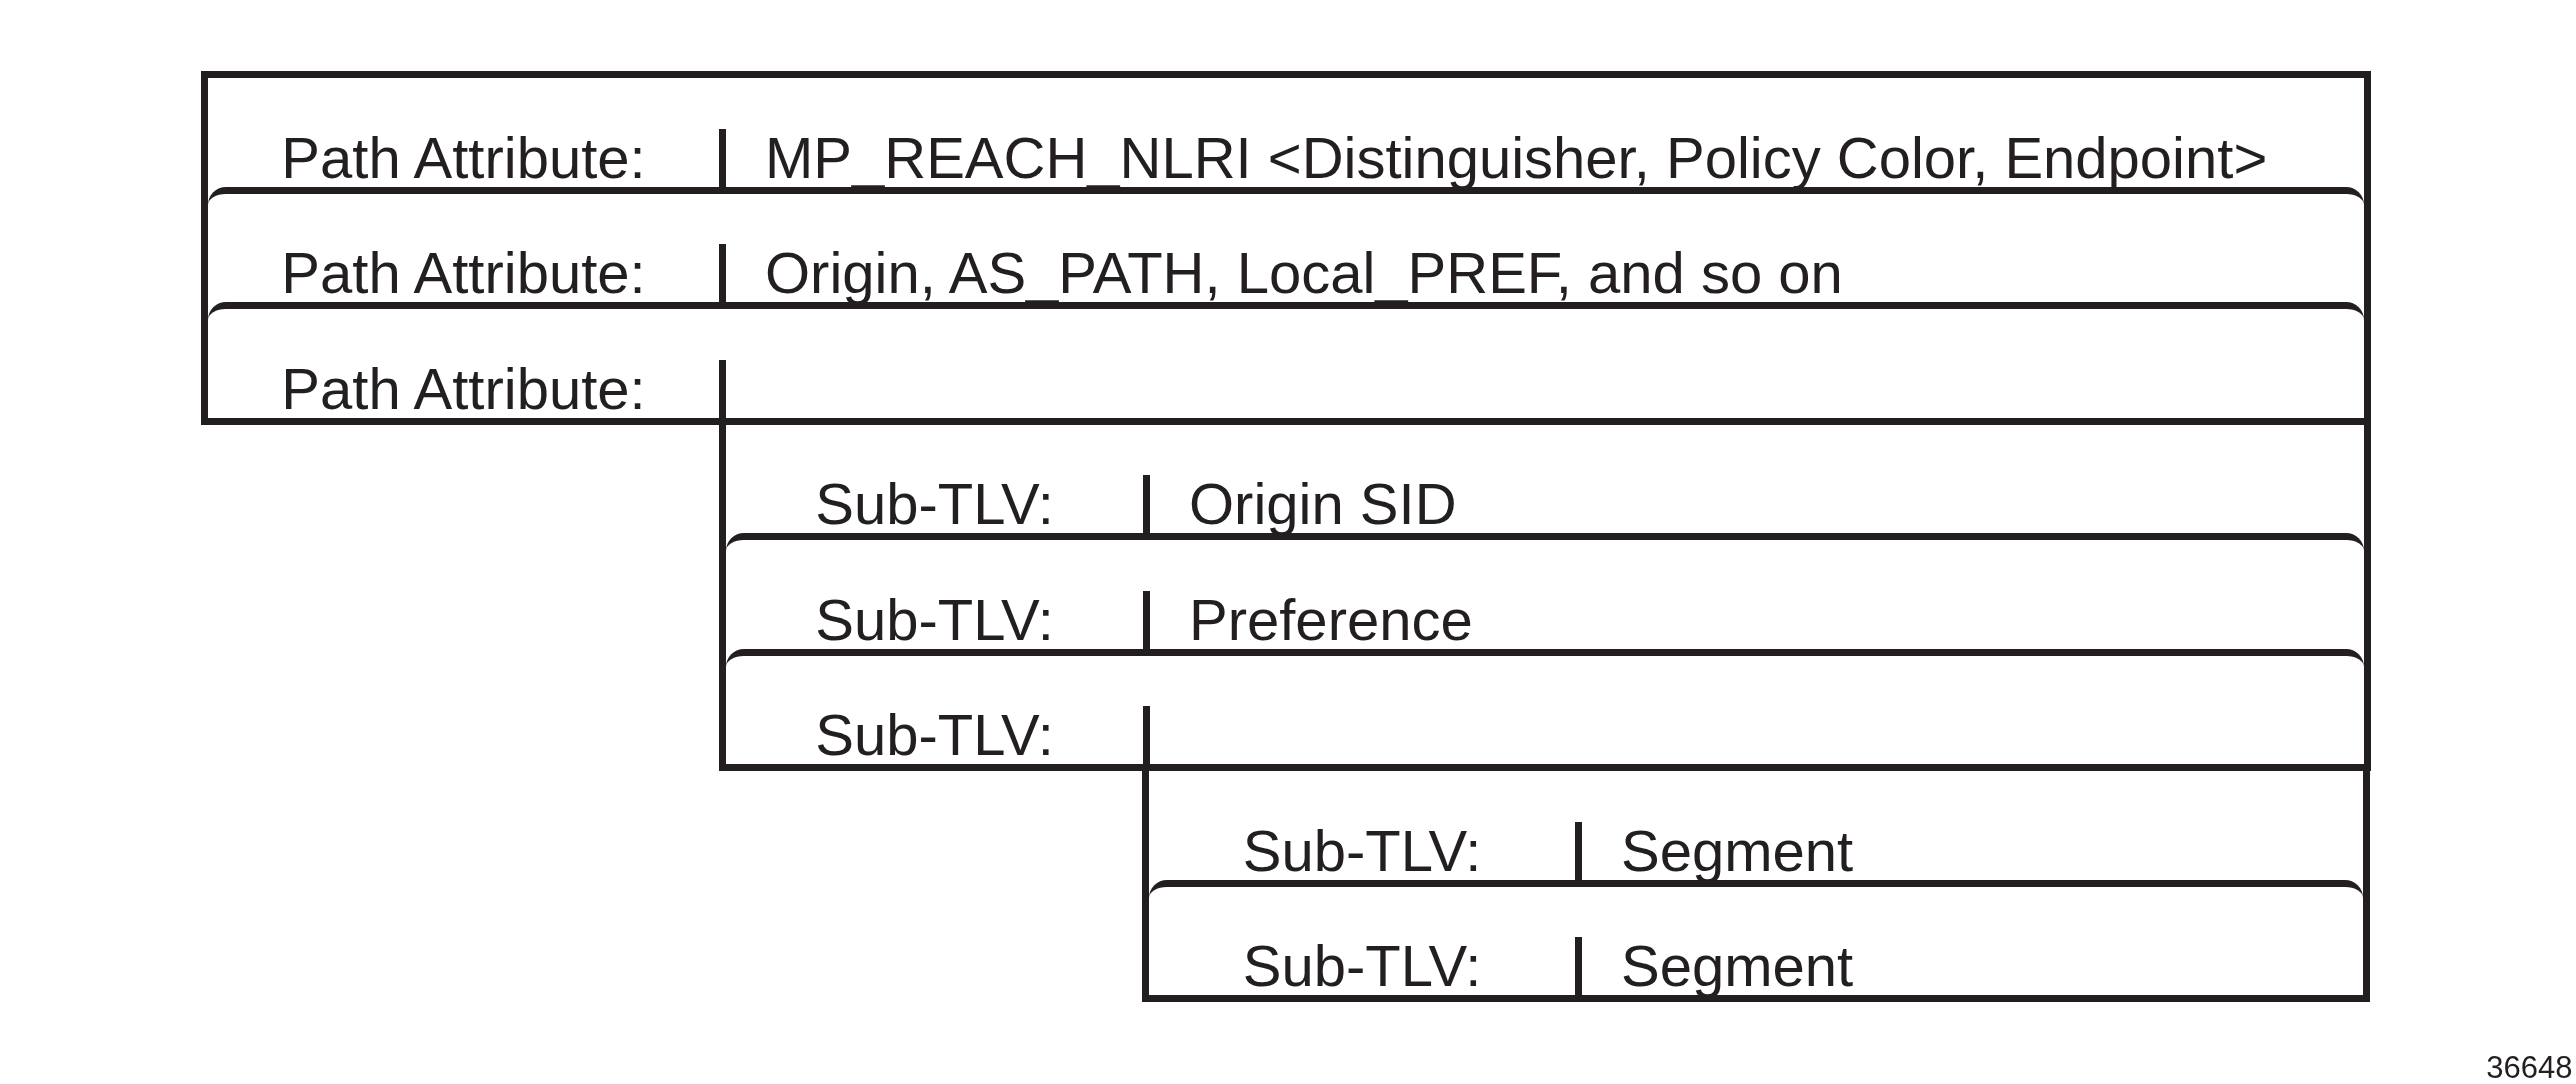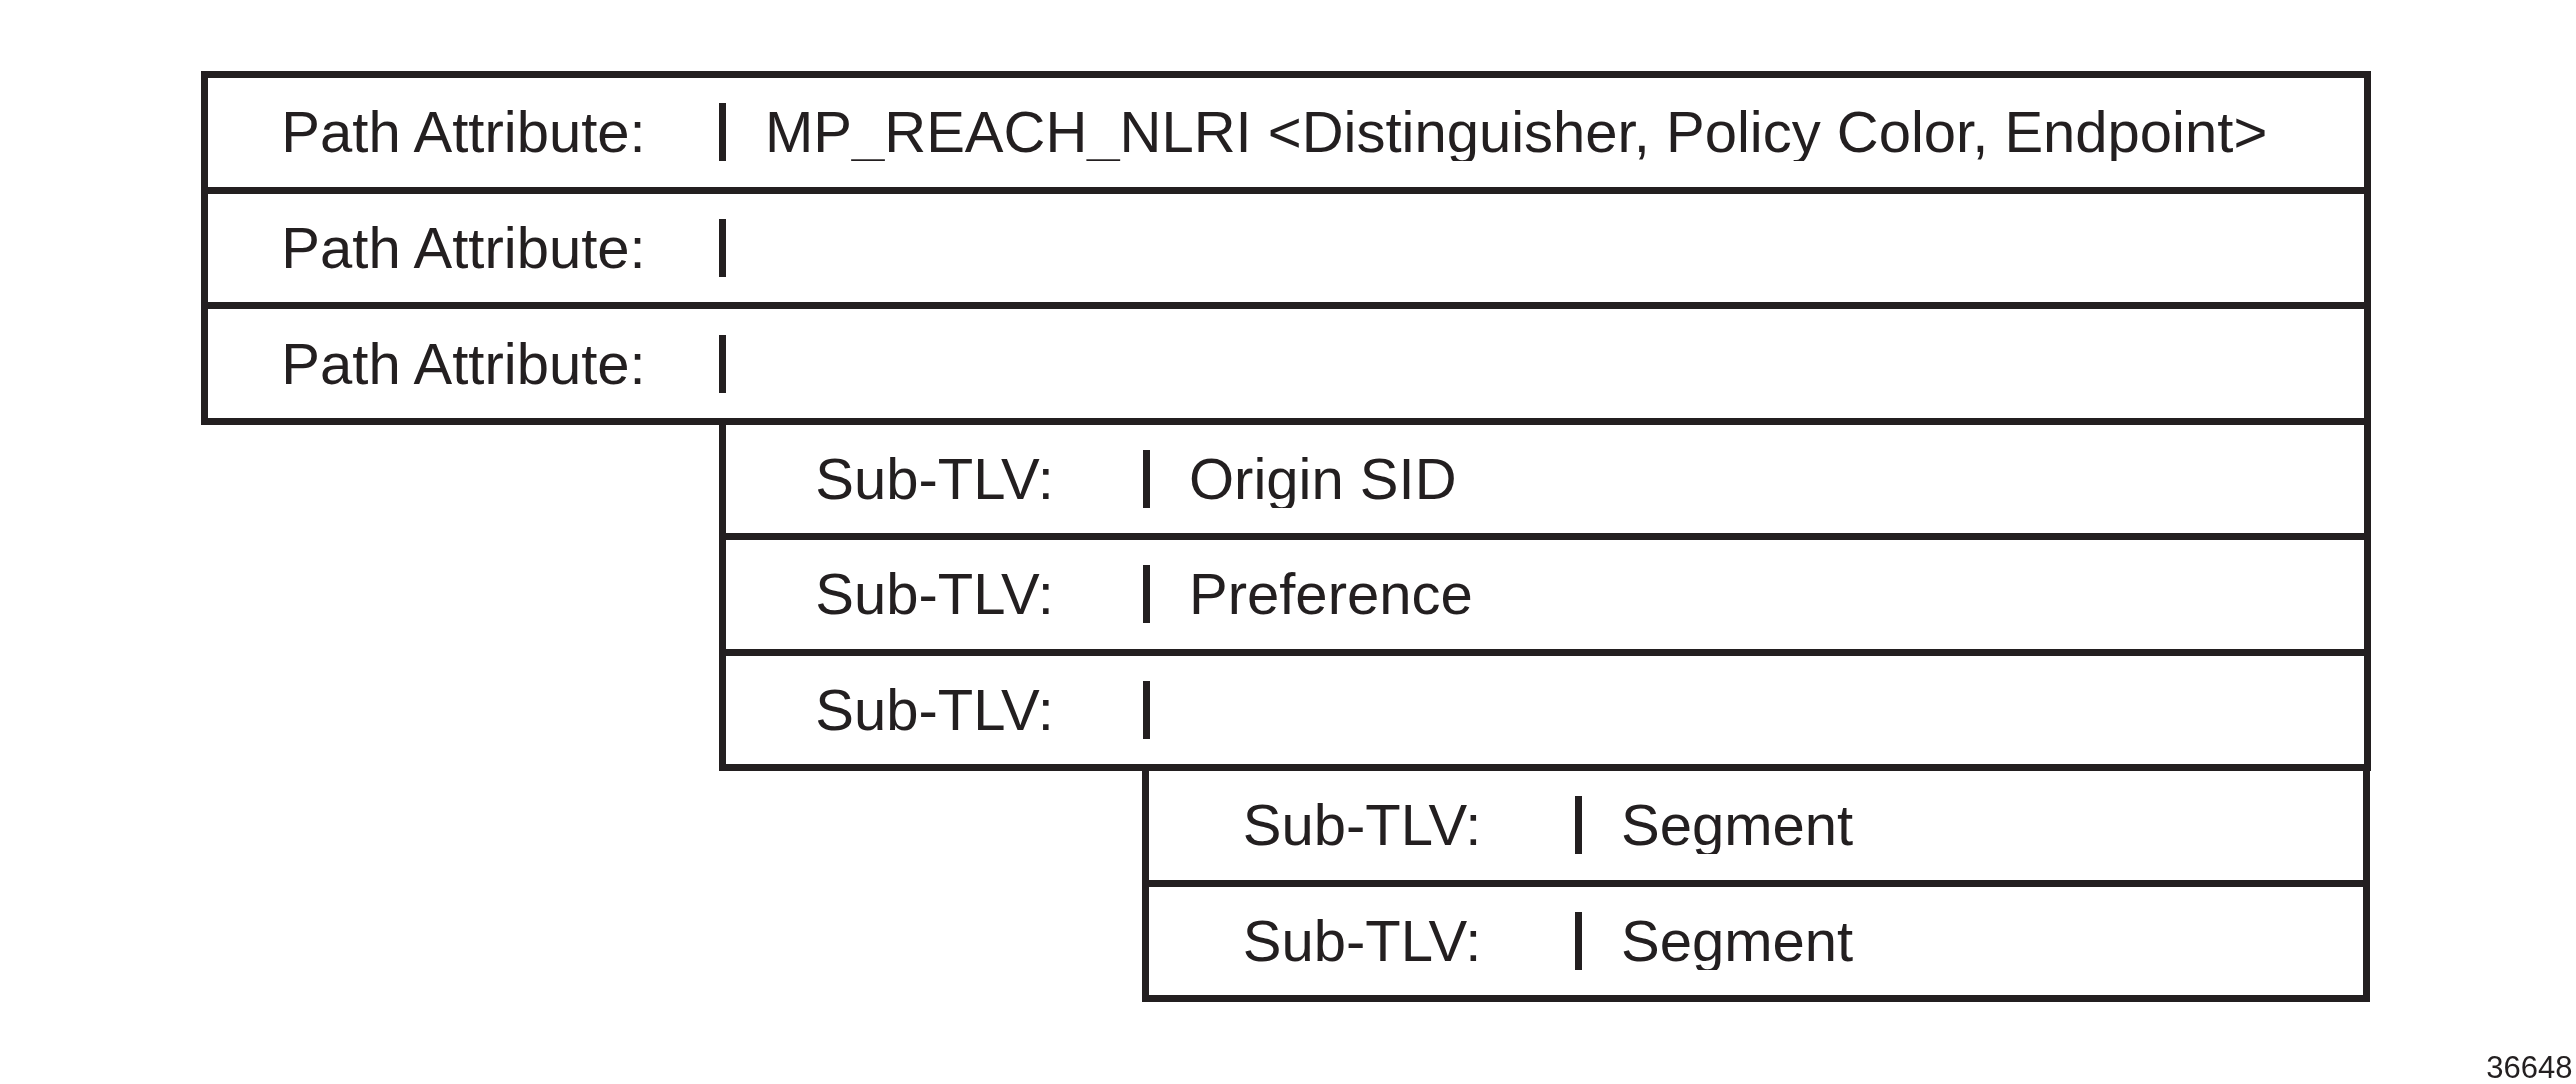--- a/index.html
+++ b/index.html
@@ -39,21 +39,22 @@
   .box-segment-tlvs {
     left: 1142px;
     top: 764px;
     width: 1228px;
     height: 238px;
   }
   .row {
     flex: 1 1 0;
     min-height: 0;
     display: flex;
-    align-items: center;
+    align-items: flex-end;
+    border-radius: 18px;
   }
   .row + .row {
     border-top: 7.2px solid #231f20;
   }
   .cell {
     box-sizing: border-box;
     display: flex;
     align-items: center;
     font-size: 58px;
     line-height: 1;
@@ -86,20 +87,21 @@
 
 <div class="canvas">
 
   <div class="box box-path-attrs">
     <div class="row">
       <div class="cell label">Path Attribute:</div>
       <div class="cell value">MP_REACH_NLRI &lt;Distinguisher, Policy Color, Endpoint&gt;</div>
     </div>
     <div class="row">
       <div class="cell label">Path Attribute:</div>
+      <div class="cell value">Origin, AS_PATH, Local_PREF, and so on</div>
     </div>
     <div class="row">
       <div class="cell label">Path Attribute:</div>
     </div>
   </div>
 
   <div class="box box-sub-tlvs">
     <div class="row">
       <div class="cell label">Sub-TLV:</div>
       <div class="cell value">Origin SID</div>

